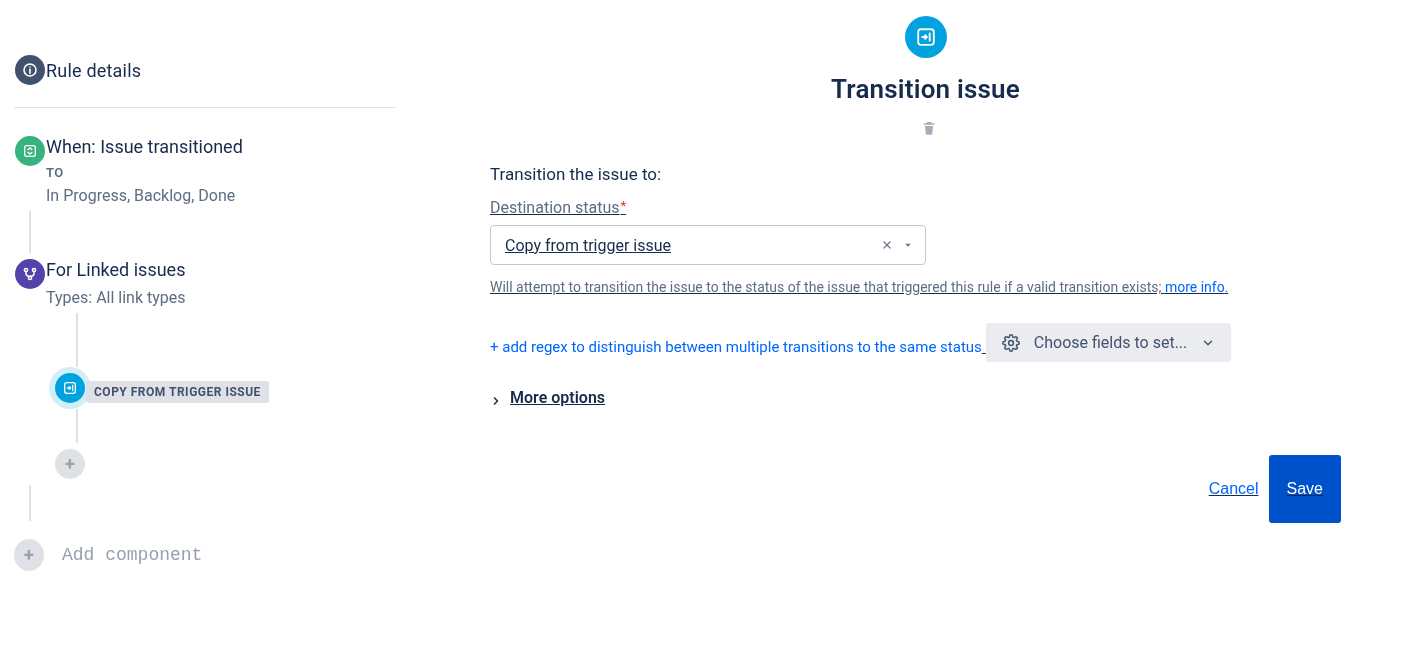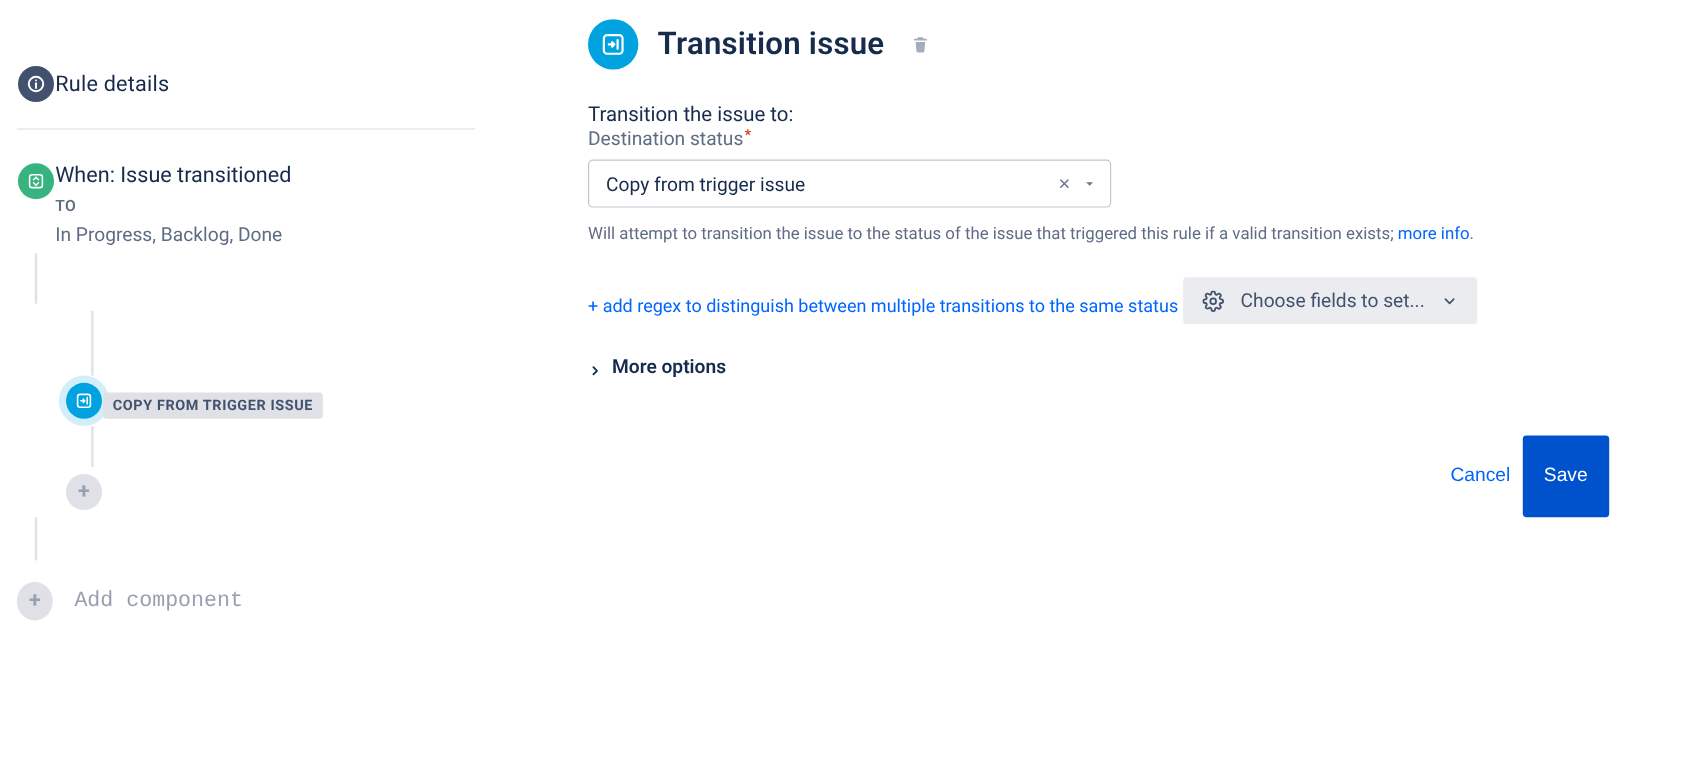--- a/index.html
+++ b/index.html
@@ -44,26 +44,26 @@
   .add-comp{display:flex;align-items:center;gap:18px;margin-top:18px;}
   .add-comp .label{font-size:18px;color:#97a0af;font-family:Liberation Mono, monospace;}
   .svg16{width:16px;height:16px;display:block;}
   .svg18{width:18px;height:18px;display:block;}
   .svg14{width:14px;height:14px;display:block;}
   .svg12{width:12px;height:12px;display:block;}
   .plus{font-size:18px;font-weight:700;color:#97a0af;line-height:1;}
 
   
   .main{flex:1;padding:16px 40px 0 80px;min-width:0;}
-  .main-head{display:flex;align-items:center;gap:16px;}
+  .main-head{display:flex;align-items:center;gap:16px;flex-direction:column;}
   .main-head .iconlg{width:42px;height:42px;border-radius:50%;background:var(--cyan);display:flex;align-items:center;justify-content:center;color:#fff;}
   .main-head h1{font-size:26px;font-weight:600;margin:0;color:#172b4d;letter-spacing:.2px;}
   .trash{color:var(--del);margin-left:6px;display:flex;}
   .lead{font-size:17px;color:var(--text);margin-top:28px;}
-  .form{}
+  .form{margin-top:14px;text-decoration:underline;}
   .label{font-size:16px;color:var(--muted);}
   .req{color:var(--red);margin-left:1px;font-size:13px;vertical-align:top;}
   .select{margin-top:8px;width:436px;height:40px;border:1px solid #c1c7d0;border-radius:4px;display:flex;align-items:center;padding:0 10px 0 14px;color:#172b4d;font-size:16px;gap:8px;}
   .select .value{flex:1;}
   .select .clear{color:#6b778c;display:flex;}
   .select .caret{color:#6b778c;display:flex;}
   .help{font-size:14px;color:var(--muted);margin-top:12px;line-height:1.45;}
   .help a{color:var(--link);text-decoration:none;}
   .addlink{display:inline-block;margin-top:20px;color:var(--link);font-size:15px;text-decoration:none;}
   .fields-btn{margin-top:26px;display:inline-flex;align-items:center;gap:14px;background:var(--btn-gray);color:#42526e;border-radius:3px;padding:10px 16px;font-size:16px;}
@@ -107,20 +107,36 @@
       </div>
       <div class="node-body">
         <div class="headline">When: Issue transitioned</div>
         <div class="sub">TO</div>
         <div class="sub2">In Progress, Backlog, Done</div>
       </div>
     </div>
 
     <div class="vline" style="margin-left:15px;height:42px;"></div>
 
+    <div class="node">
+      <div class="col-icon">
+        <span class="circle c-purple">
+          <svg class="svg16" viewBox="0 0 24 24" fill="none" stroke="currentColor" stroke-width="2.2" stroke-linecap="round" stroke-linejoin="round">
+              <circle cx="6" cy="6" r="2.4"></circle>
+              <circle cx="18" cy="6" r="2.4"></circle>
+              <circle cx="12" cy="18" r="2.4"></circle>
+              <path d="M6 8.4V11c0 2.5 2 4.5 4.5 4.5H12M18 8.4V11c0 2.5-2 4.5-4.5 4.5H12"></path>
+            </svg>
+        </span>
+      </div>
+      <div class="node-body">
+        <div class="headline">For Linked issues</div>
+        <div class="sub2" style="margin-top:8px;">Types: All link types</div>
+      </div>
+    </div>
 
     <div class="vline" style="margin-left:62px;height:54px;"></div>
 
     <div class="node child">
       <div class="col-icon">
         <span class="circle c-cyan">
           <svg class="svg16" viewBox="0 0 24 24" fill="none" stroke="currentColor" stroke-width="2" stroke-linecap="round" stroke-linejoin="round">
               <rect x="4" y="4" width="16" height="16" rx="3"></rect>
               <path d="M8 12h5m0 0-2-2m2 2-2 2M16 8v8"></path>
             </svg>

